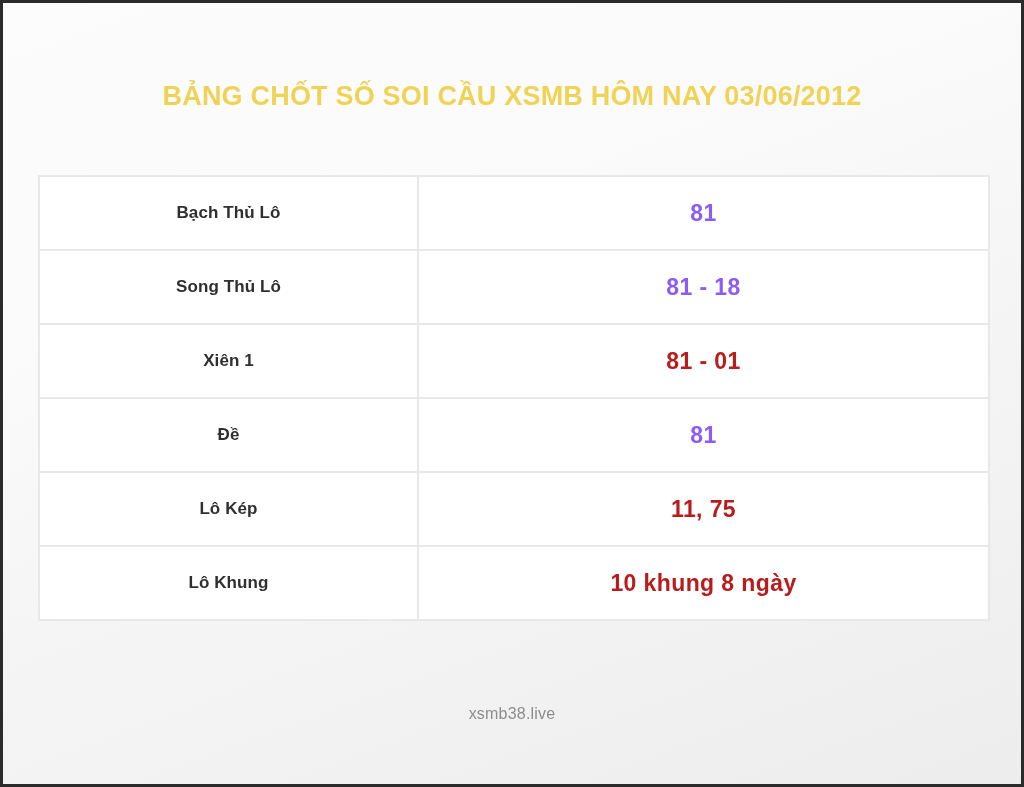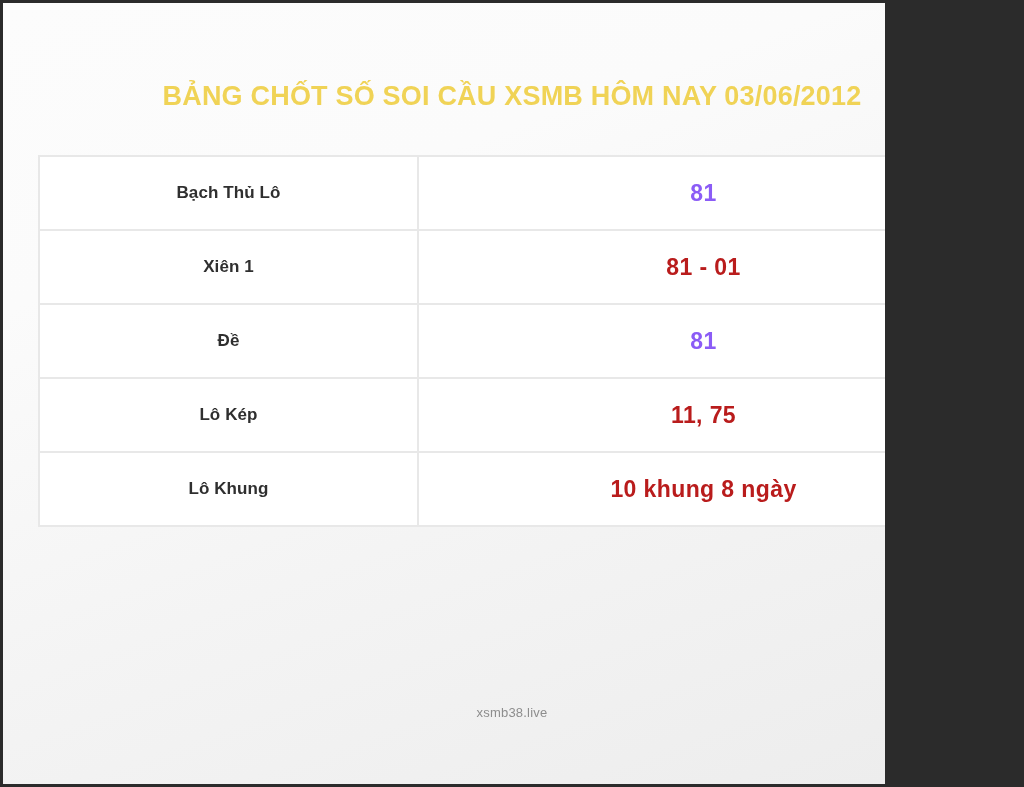--- a/index.html
+++ b/index.html
@@ -13,21 +13,21 @@
 
   body {
     background: #2b2b2b;
   }
 
   
   .page-frame {
     position: absolute;
     left: 3px;
     top: 3px;
-    width: 882px;
+    width: 1018px;
     height: 781px;
     background: linear-gradient(160deg, #fcfcfc 0%, #fbfbfb 28%, #f4f4f4 62%, #ededed 100%);
     overflow: hidden;
     padding-left: 16px;
   }
 
   .content {
     position: absolute;
     left: 0;
     top: 0;
@@ -56,20 +56,21 @@
     left: 35px;
     top: 152px;
     width: 950px;
   }
 
   table.chot-so {
     width: 950px;
     border-collapse: collapse;
     background: #ffffff;
     table-layout: fixed;
+    margin-top: 20px;
   }
 
   table.chot-so col.col-label { width: 379px; }
   table.chot-so col.col-value { width: 571px; }
 
   table.chot-so td {
     border: 2px solid #e8e8e8;
     height: 74px;
     background: #ffffff;
     text-align: center;
@@ -94,21 +95,21 @@
     color: #8b5cf6;
   }
 
   
   .footer {
     position: absolute;
     left: 0;
     top: 702px;
     width: 1018px;
     text-align: center;
-    font-size: 13px;
+    font-size: 16px;
     color: #8d8d8d;
     letter-spacing: 0.2px;
   }
 </style>
 </head>
 <body>
 
 <div class="page-frame">
   <div class="content">
 
@@ -117,20 +118,24 @@
     <div class="table-wrap">
       <table class="chot-so">
         <colgroup>
           <col class="col-label">
           <col class="col-value">
         </colgroup>
         <tbody>
             <tr class="data-row">
               <td class="cell-label">Bạch Thủ Lô</td>
               <td class="cell-value highlight">81</td>
+            </tr>
+            <tr class="data-row">
+              <td class="cell-label">Song Thủ Lô</td>
+              <td class="cell-value highlight">81 - 18</td>
             </tr>
             <tr class="data-row">
               <td class="cell-label">Xiên 1</td>
               <td class="cell-value">81 - 01</td>
             </tr>
             <tr class="data-row">
               <td class="cell-label">Đề</td>
               <td class="cell-value highlight">81</td>
             </tr>
             <tr class="data-row">

